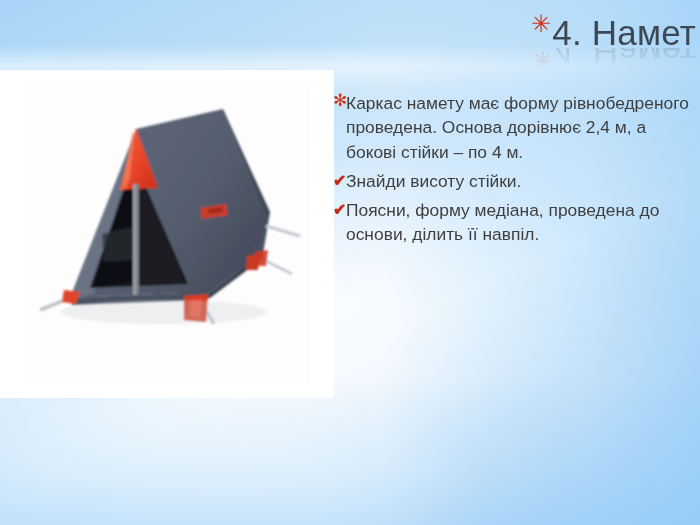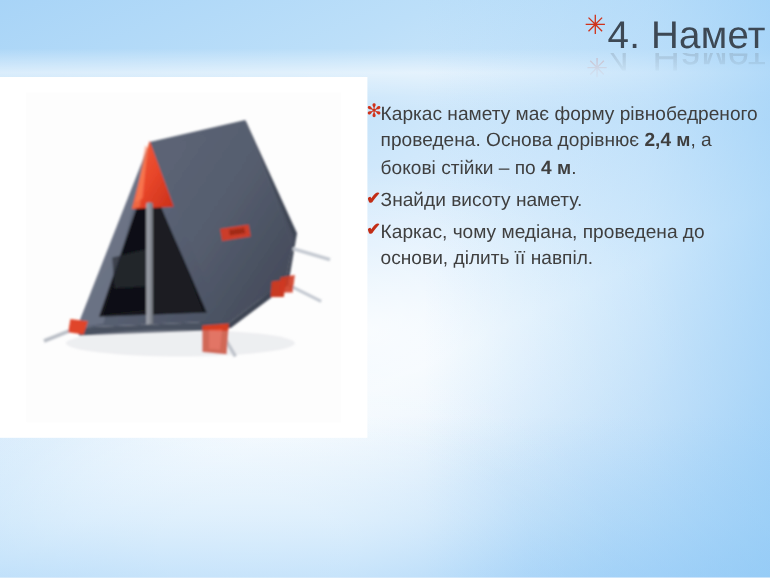--- a/index.html
+++ b/index.html
@@ -174,21 +174,21 @@
   }
   .bullet-check {
     position: absolute;
     left: 0px;
     top: 0px;
     color: #c22d16;
     font-size: 16px;
     line-height: 24px;
     font-weight: bold;
   }
-  .b { font-weight: bold; }
+  .b { font-weight: normal; }
 </style>
 </head>
 <body>
 
 <div id="slide">
 
   <div class="bg-layer bg-base"></div>
   <div class="bg-layer bg-glow-mid"></div>
   <div class="bg-layer bg-glow-main"></div>
   <div class="bg-layer bg-band-top"></div>
@@ -278,22 +278,22 @@
     </div>
   </div>
 
   <div id="body-block">
 
     <p class="para first">
       <span class="bullet-asterisk">✻</span><span>Каркас намету має форму рівнобедреного проведена. Основа дорівнює </span><span class="b">2,4 м</span><span>, а бокові стійки </span><span>– по </span><span class="b">4 м</span><span>.</span>
     </p>
 
     <p class="para second">
-      <span class="bullet-check">✔</span><span>Знайди висоту намету.</span>
+      <span class="bullet-check">✔</span><span>Знайди висоту стійки.</span>
     </p>
 
     <p class="para third">
-      <span class="bullet-check">✔</span><span>Каркас, чому медіана, проведена до основи, ділить її навпіл.</span>
+      <span class="bullet-check">✔</span><span>Поясни, форму медіана, проведена до основи, ділить її навпіл.</span>
     </p>
 
   </div>
 
 </div>
 
 </body></html>

